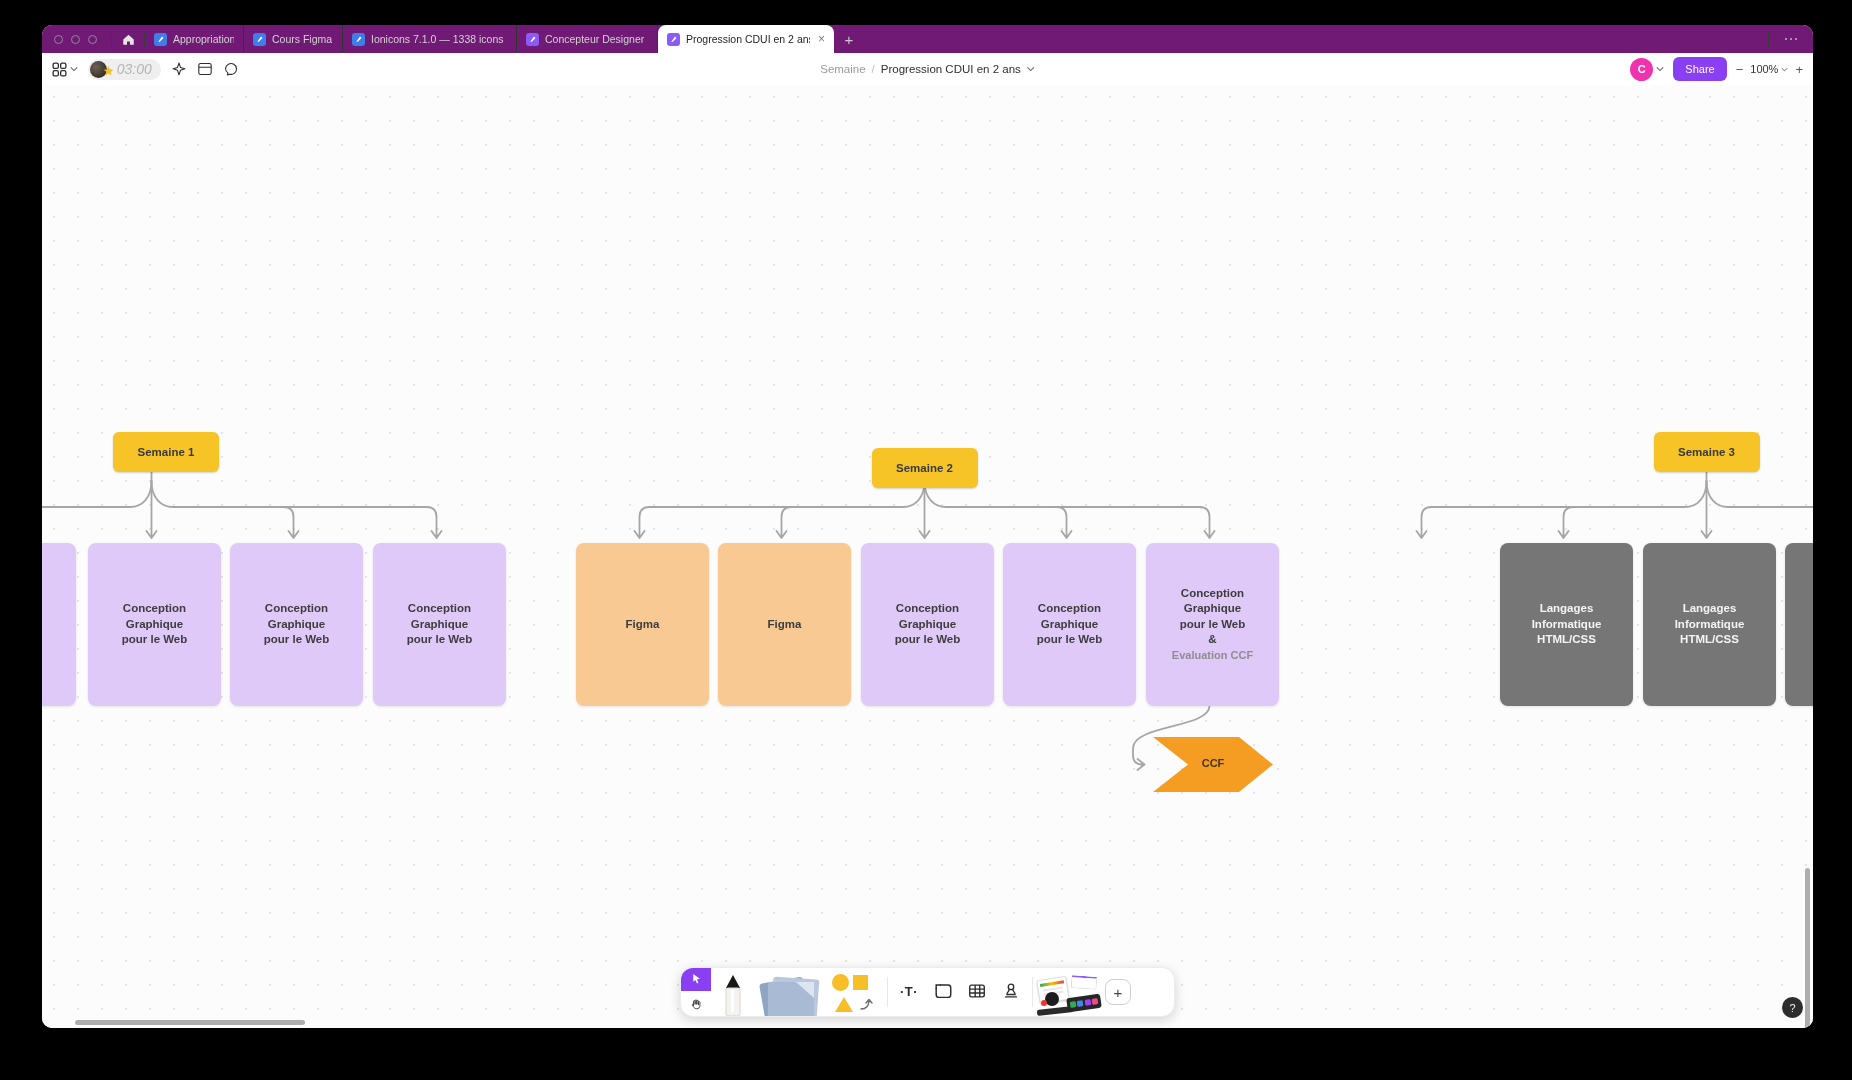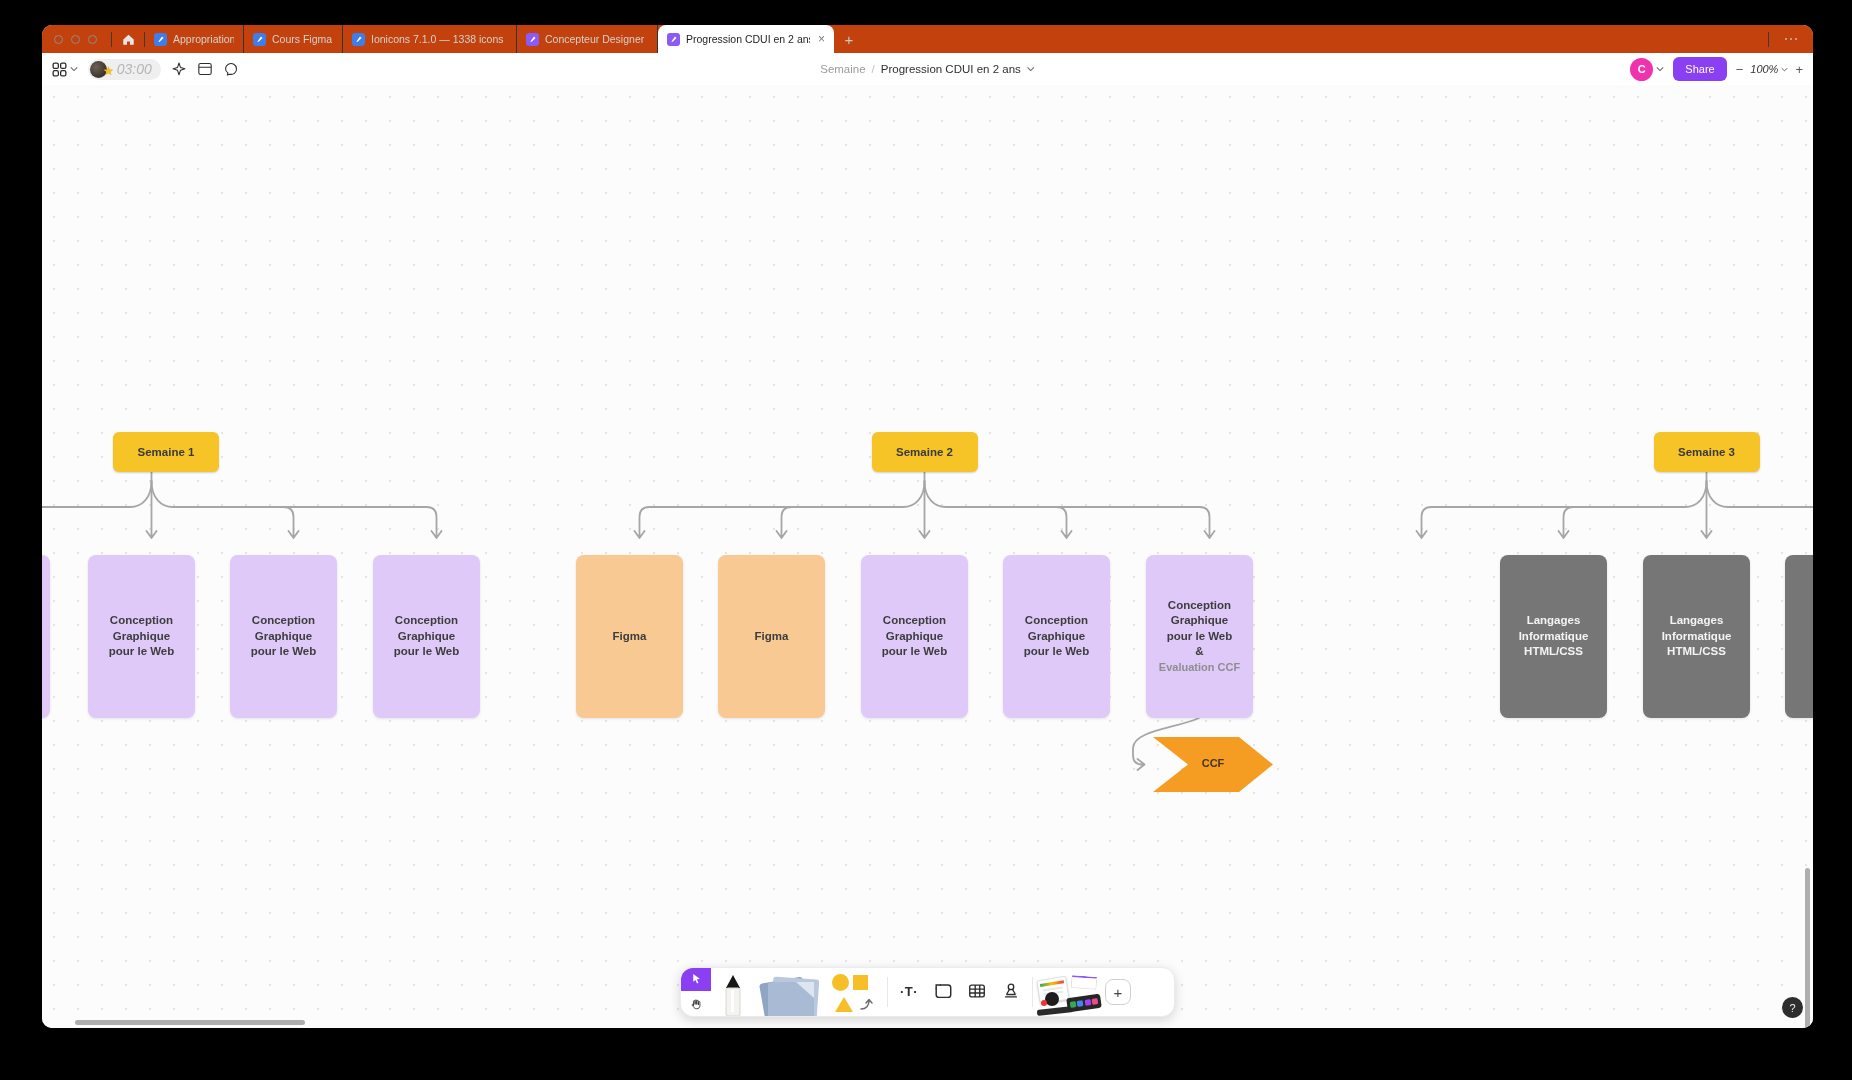--- a/index.html
+++ b/index.html
@@ -6,21 +6,21 @@
     --header-yellow:#F6C426; --sticky-purple:#DFC9F8; --sticky-orange:#F8C992;
     --sticky-cream:#F8E5A8; --sticky-gray:#767676; --ccf-orange:#F59C23;
     --accent-purple:#8A3FF2; --avatar-pink:#F032AE; --tab-blue:#3D7EEB;
     --tab-purple:#8A5BF7; --connector-gray:#A6A6A6;
   }
   *{box-sizing:border-box;margin:0;padding:0;font-family:"Liberation Sans",sans-serif;}
   html,body{width:1852px;height:1080px;background:#000;overflow:hidden;}
   .window{position:absolute;left:42px;top:25px;width:1771px;height:1003px;background:#fff;border-radius:10px;overflow:hidden;}
 
   
-  .tabbar{height:28px;background:#c2410c;display:flex;align-items:stretch;}
+  .tabbar{height:28px;background:#701a75;display:flex;align-items:stretch;}
   .traffic-zone{display:flex;align-items:center;gap:8px;padding:0 14px 0 12px;}
   .traffic{width:9px;height:9px;border-radius:50%;border:1.3px solid #8c8c8c;}
   .vdiv{width:1px;height:15px;background:#3b3b3b;align-self:center;}
   .home-btn{width:32px;display:flex;align-items:center;justify-content:center;}
   .tab{display:flex;align-items:center;gap:6px;padding:0 9px;overflow:hidden;white-space:nowrap;font-size:10.5px;color:#d2d2d2;border-right:1px solid #333;}
   .tab .ticon{flex:none;width:13px;height:13px;border-radius:3px;display:flex;align-items:center;justify-content:center;}
   .tab.active{background:#fff;color:#1f1f1f;border-radius:8px 8px 0 0;border-right:none;}
   .tab .tlabel{overflow:hidden;text-overflow:clip;}
   .tab .close{margin-left:2px;color:#7c7c7c;font-size:12px;line-height:1;}
   .newtab{width:30px;display:flex;align-items:center;justify-content:center;color:#c9c9c9;font-size:15px;}
@@ -38,30 +38,30 @@
   .timer-text{font-size:14px;color:#b5b5b5;font-style:italic;}
   .breadcrumb{position:absolute;left:50%;top:0;height:32px;transform:translateX(-50%);display:flex;align-items:center;gap:6px;font-size:11.5px;}
   .bc-folder{color:#9b9b9b;}
   .bc-sep{color:#c0c0c0;}
   .bc-file{color:#2f2f2f;}
   .tb-right{margin-left:auto;display:flex;align-items:center;gap:9px;}
   .avatar-c{width:23px;height:23px;border-radius:50%;background:var(--avatar-pink);color:#fff;font-size:11px;font-weight:700;display:flex;align-items:center;justify-content:center;}
   .share-btn{background:var(--accent-purple);color:#fff;font-size:11px;height:24px;padding:0 12px;border-radius:6px;display:flex;align-items:center;}
   .zoom-group{display:flex;align-items:center;gap:7px;color:#444;}
   .zoom-sign{font-size:13px;color:#555;}
-  .zoom-level{font-size:11px;color:#333;display:flex;align-items:center;gap:3px;font-style:italic;}
+  .zoom-level{font-size:11px;color:#333;display:flex;align-items:center;gap:3px;}
 
   
   .canvas{position:absolute;left:0;top:60px;width:1771px;height:943px;background-color:#fcfcfc;
     background-image:radial-gradient(circle,#e4e4e4 1.2px,transparent 1.2px);background-size:24px 24px;overflow:hidden;}
   .connectors{position:absolute;left:0;top:0;pointer-events:none;}
   .week-header{position:absolute;width:106px;height:40px;background:var(--header-yellow);border-radius:6px;
     display:flex;align-items:center;justify-content:center;font-size:11.5px;font-weight:600;color:#3a3a3a;box-shadow:0 1px 2px rgba(0,0,0,.18);}
-  .box{position:absolute;width:107px;height:163px;border-radius:8px;display:flex;flex-direction:column;align-items:center;justify-content:center;
-    text-align:center;font-size:11.5px;font-weight:700;line-height:15.5px;color:#3d3d3d;box-shadow:0 1px 3px rgba(0,0,0,.10);margin-top:12px;}
+  .box{position:absolute;width:133px;height:163px;border-radius:8px;display:flex;flex-direction:column;align-items:center;justify-content:center;
+    text-align:center;font-size:11.5px;font-weight:700;line-height:15.5px;color:#3d3d3d;box-shadow:0 1px 3px rgba(0,0,0,.10);}
   .box .txt{white-space:pre-line;}
   .box.purple{background:var(--sticky-purple);}
   .box.orange{background:var(--sticky-orange);}
   .box.cream{background:var(--sticky-cream);}
   .box.gray{background:var(--sticky-gray);color:#f4f4f4;}
   .box .sub{font-weight:700;color:#8e8e8e;font-size:11px;}
   .ccf-label{position:absolute;left:1141px;top:672px;width:60px;text-align:center;font-size:11px;font-weight:600;color:#45351c;}
 
   
   .btoolbar{position:absolute;left:638px;top:942px;width:495px;height:50px;background:#fff;border-radius:13px;
@@ -246,21 +246,21 @@
         <path d="M1664.5 396 C1664.5 413 1674 422 1686 422 L1790 422"></path>
 
         <path d="M1167.5 621 C1167.5 643 1091 640 1091 663 L1091 670 Q1091 679.5 1100 679.5 L1102 679.5 M1095.5 674 L1102.5 679.5 L1095.5 685"></path>
       </g>
       <polygon points="1111,652 1197,652 1231,679.5 1197,707 1111,707 1146,679.5" fill="var(--ccf-orange)"></polygon>
     </svg>
 
     <div class="week-header" style="left:71px;top:347px">
         <span>Semaine 1</span>
       </div>
-    <div class="week-header" style="left:829.5px;top:347px">
+    <div class="week-header" style="left:829.5px;top:363px">
         <span>Semaine 2</span>
       </div>
     <div class="week-header" style="left:1611.5px;top:347px">
         <span>Semaine 3</span>
       </div>
 
     <div class="box purple" style="left:-99px;top:458px"></div>
     <div class="box purple" style="left:46px;top:458px">
         <span class="txt">Conception
 Graphique

